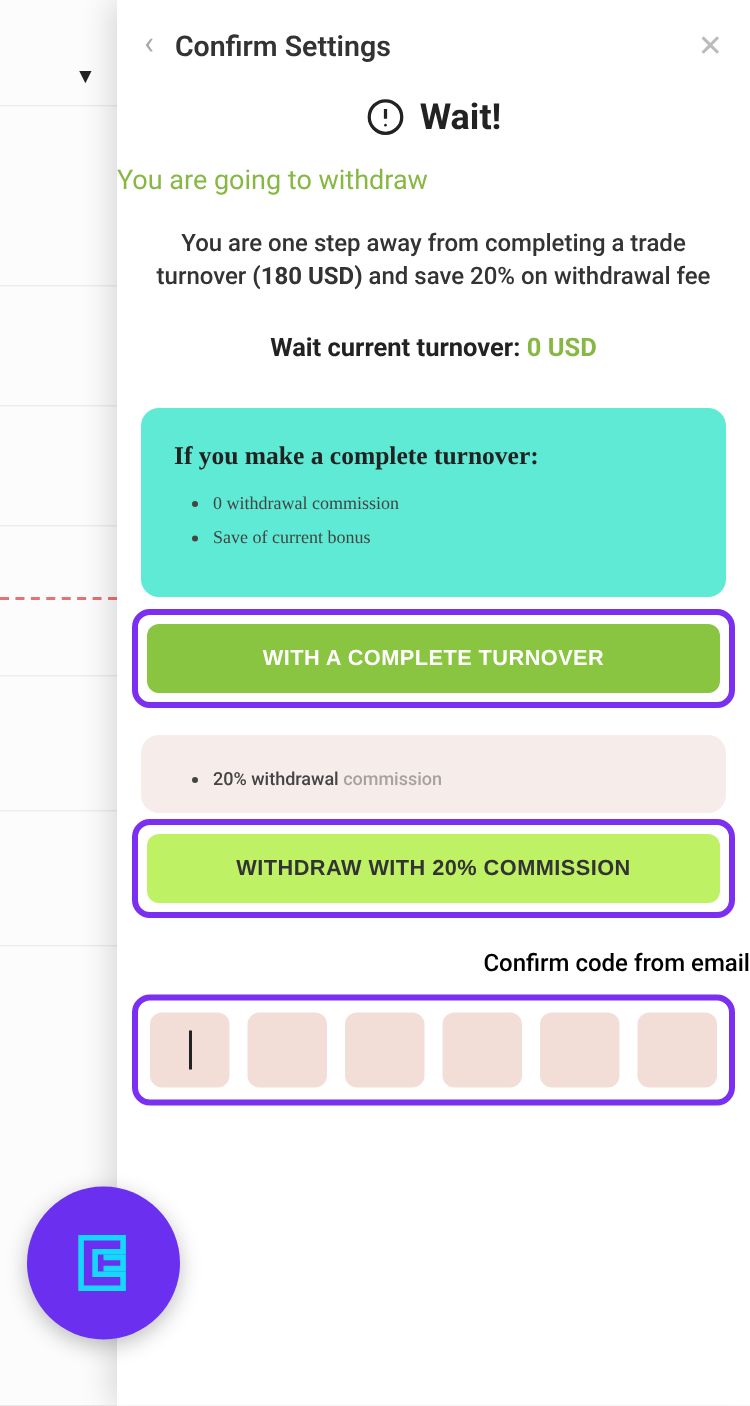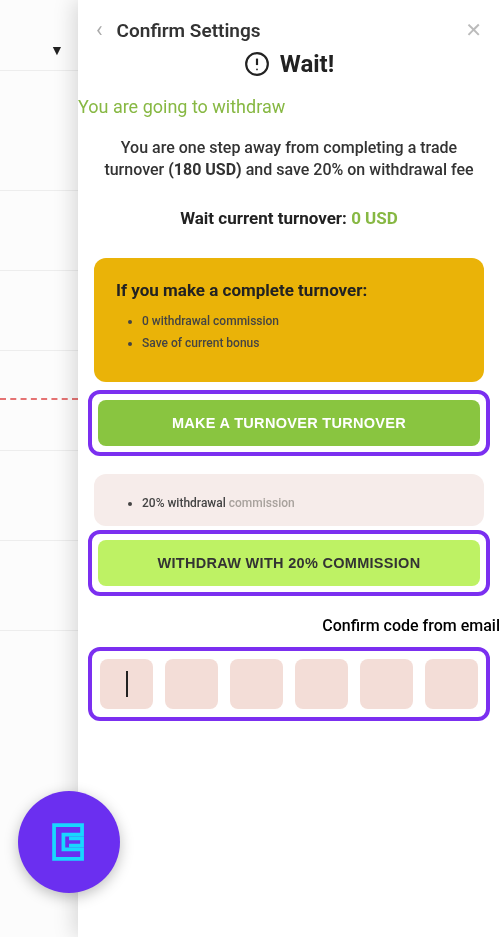--- a/index.html
+++ b/index.html
@@ -79,20 +79,21 @@
       font-size: 20px;
       cursor: pointer;
       font-weight: 300;
     }
 
     .wait-row {
       display: flex;
       justify-content: center;
       align-items: center;
       gap: 10px;
+      margin-top: 14px;
     }
     .alert-icon-svg {
       width: 26px;
       height: 26px;
       color: #222;
     }
     .wait-text {
       font-size: 24px;
       font-weight: 700;
       color: #222;
@@ -126,21 +127,21 @@
     .turnover-value {
       color: #87b843;
       font-weight: 700;
     }
 
     .card {
       margin: 30px 16px 0 16px;
       border-radius: 12px;
       padding: 22px 22px 24px 22px;
     }
-    .card.green-bg { background: #eab308; }
+    .card.green-bg { background: #5eead4; font-family: Liberation Serif, serif; }
     .card.pink-bg { background: #f6ecea; padding-bottom: 8px; }
 
     .card-title {
       font-size: 17px;
       font-weight: 700;
       color: #222;
       margin-bottom: 14px;
     }
     .bullet-list {
       list-style: disc;
@@ -282,21 +283,21 @@
 
   <div class="card green-bg">
     <div class="card-title">If you make a complete turnover:</div>
     <ul class="bullet-list">
       <li>0 withdrawal commission</li>
       <li>Save of current bonus</li>
     </ul>
   </div>
 
   <div class="hl-wrap">
-    <button class="btn green">MAKE A TURNOVER TURNOVER</button>
+    <button class="btn green">WITH A COMPLETE TURNOVER</button>
   </div>
 
   <div class="card pink-bg" style="margin-top:18px;">
     <ul class="bullet-list">
       <li>
         <span>20% withdrawal </span><span class="muted">commission</span>
       </li>
     </ul>
   </div>
 

